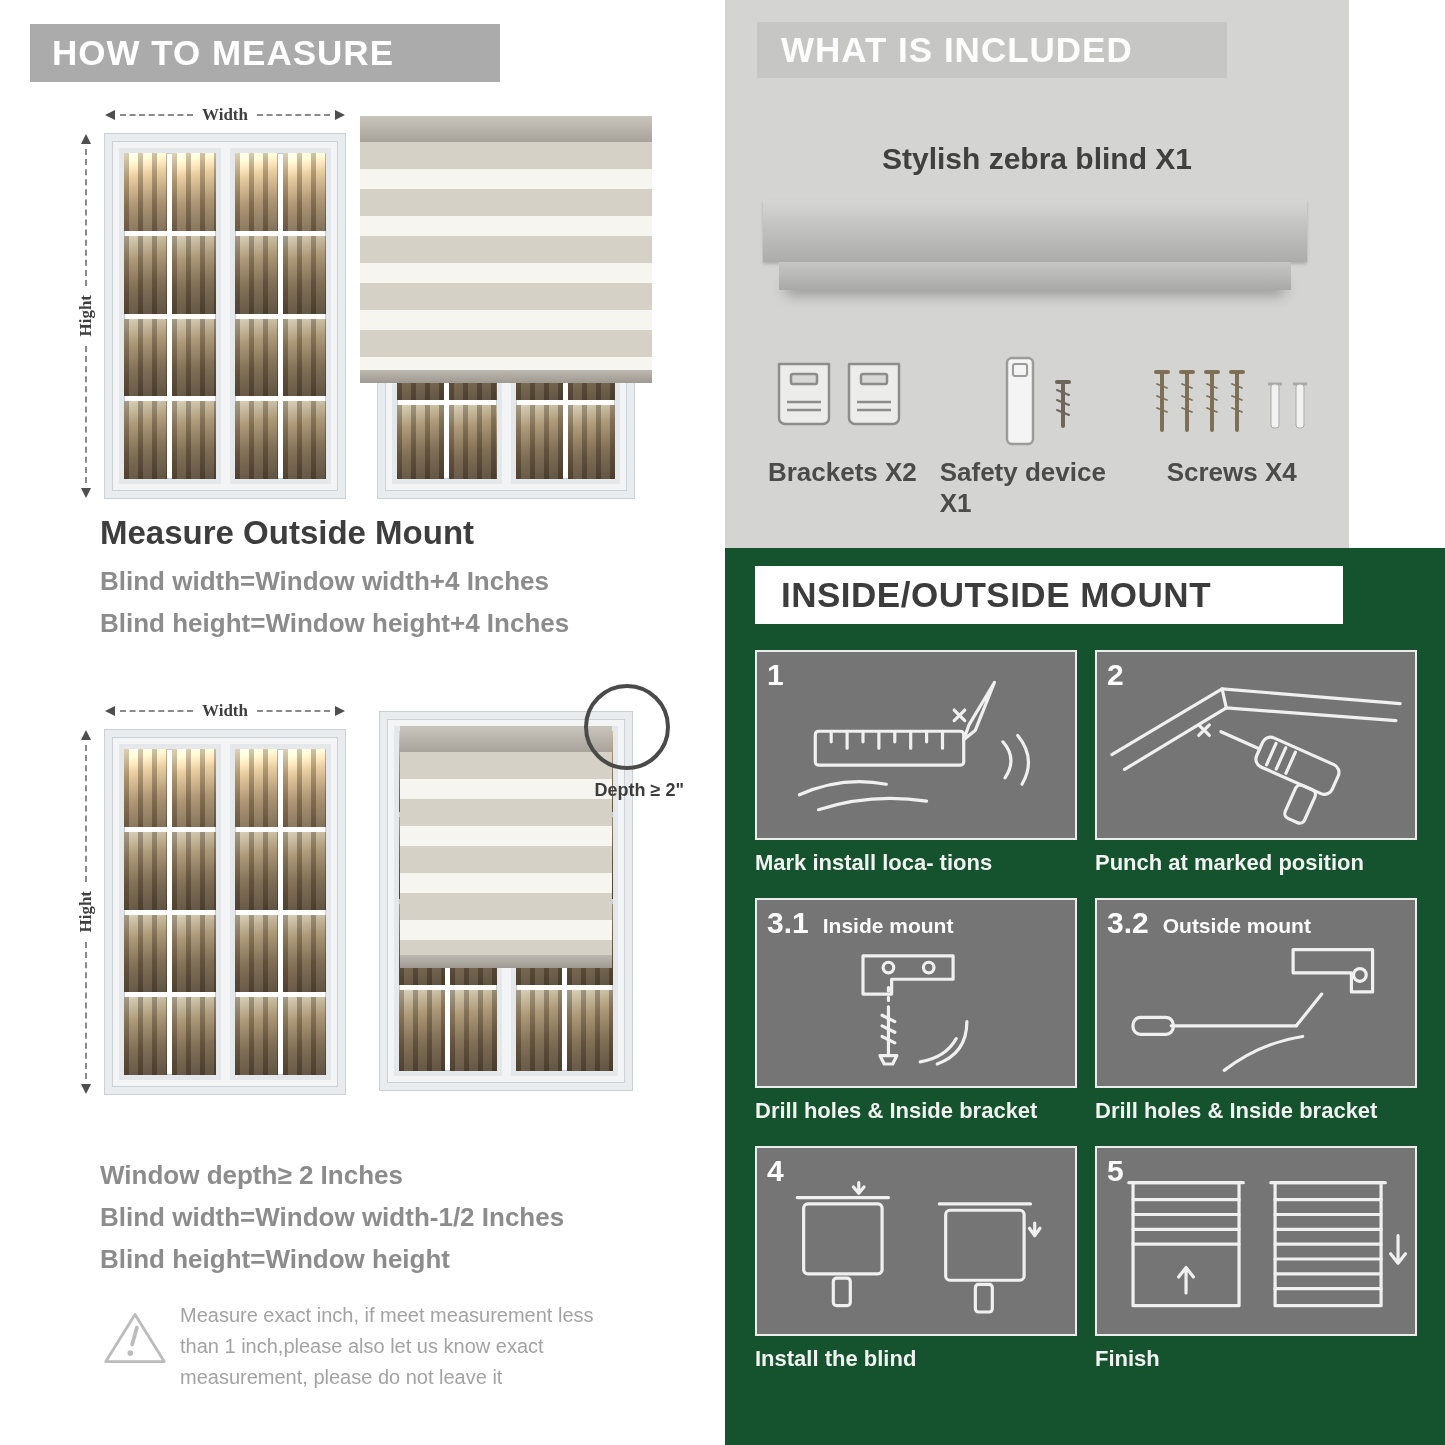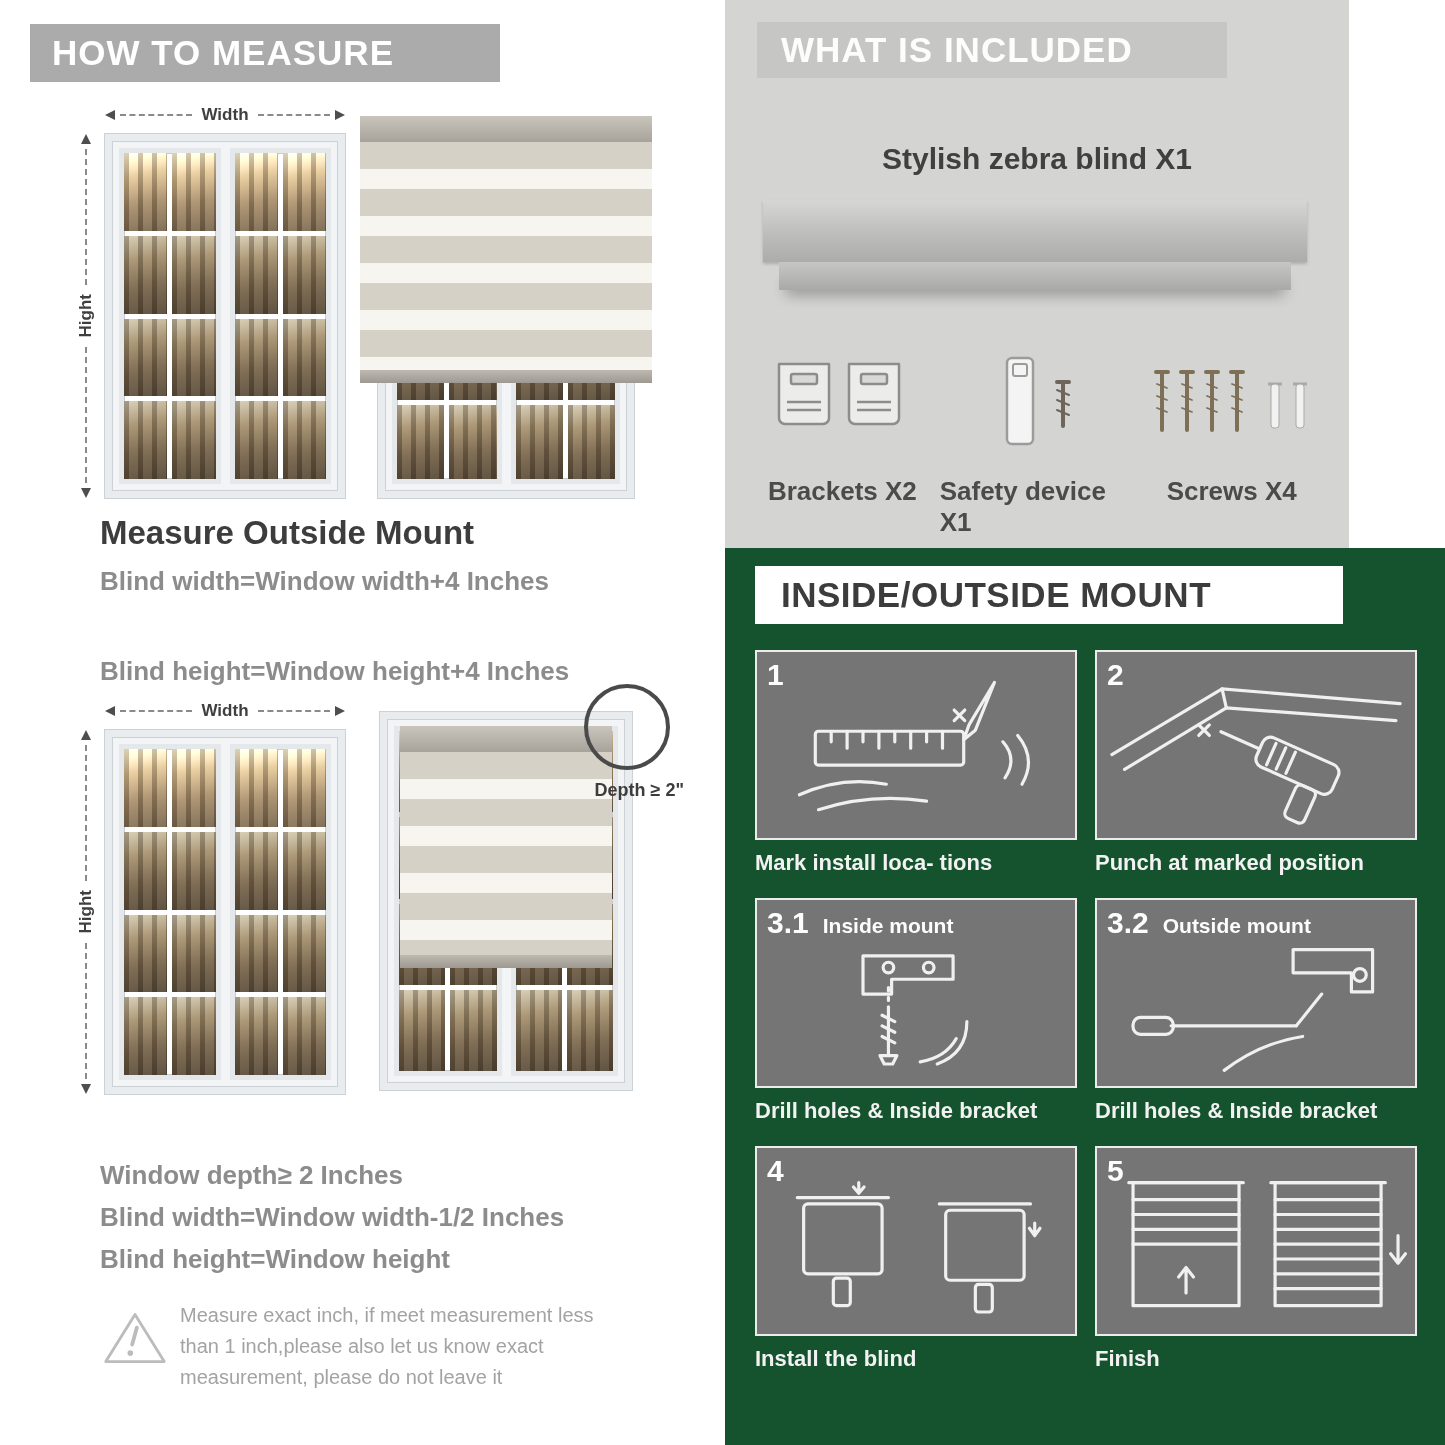--- a/index.html
+++ b/index.html
@@ -3,21 +3,21 @@
 <meta charset="utf-8">
 <style>
   * { margin:0; padding:0; box-sizing:border-box; }
   body { width:1445px; height:1445px; background:#ffffff; font-family:"Liberation Sans", sans-serif; position:relative; overflow:hidden; }
   #canvas { position:absolute; inset:0; }
 
   
   .banner-how { position:absolute; left:30px; top:24px; width:470px; height:58px; background:#ababab;
     color:#fff; font-size:35px; font-weight:bold; display:flex; align-items:center; padding-left:22px; letter-spacing:1px; }
 
-  .win-demo { position:absolute; }
+  .win-demo { position:absolute;font-family:Liberation Serif, serif; }
   .w-arrow { position:absolute; top:0; left:30px; right:0; height:22px; display:flex; align-items:center; gap:5px; }
   .h-arrow { position:absolute; left:0; top:30px; bottom:0; width:22px; display:flex; flex-direction:column; align-items:center; gap:5px; }
   .dash { flex:1; border-top:2px dashed #8a8a8a; }
   .vdash { flex:1; border-left:2px dashed #8a8a8a; }
   .tri { width:0; height:0; display:block; }
   .tri-l { border-top:5px solid transparent; border-bottom:5px solid transparent; border-right:10px solid #4e4e4e; }
   .tri-r { border-top:5px solid transparent; border-bottom:5px solid transparent; border-left:10px solid #4e4e4e; }
   .tri-u { border-left:5px solid transparent; border-right:5px solid transparent; border-bottom:10px solid #4e4e4e; }
   .tri-d { border-left:5px solid transparent; border-right:5px solid transparent; border-top:10px solid #4e4e4e; }
   .arrow-label { font-size:17px; font-weight:bold; color:#3f3f3f; padding:0 4px; }
@@ -53,21 +53,21 @@
   .included-panel { position:absolute; left:725px; top:0; width:624px; height:548px; background:#d4d4d3; }
   .included-banner { position:absolute; left:32px; top:22px; width:470px; height:56px; background:#c6c6c5;
     color:#fdfdfd; font-size:35px; font-weight:bold; display:flex; align-items:center; padding-left:24px; letter-spacing:1px; }
   .product-title { position:absolute; top:142px; left:0; right:0; text-align:center; font-size:30px; font-weight:bold; color:#404040; }
   .rail { position:absolute; left:38px; right:42px; top:200px; }
   .rail-main { height:62px; background:linear-gradient(180deg,#d6d6d4 0%,#bdbdbb 55%,#acacaa 100%); box-shadow:0 2px 3px rgba(0,0,0,0.18); }
   .rail-sub { margin:0 16px; height:28px; background:linear-gradient(180deg,#c6c6c4,#a9a9a7); box-shadow:0 12px 14px -7px rgba(0,0,0,0.3); }
   .items { position:absolute; left:20px; right:20px; top:330px; display:flex; }
   .item { flex:1; display:flex; flex-direction:column; align-items:center; }
   .item-icon { height:122px; display:flex; align-items:flex-end; justify-content:center; }
-  .item-label { font-size:26px; font-weight:bold; color:#4b4b4b; margin-top:24px; }
+  .item-label { font-size:26px; font-weight:bold; color:#4b4b4b; margin-top:5px; }
 
   
   .mount-panel { position:absolute; left:725px; top:548px; width:720px; height:897px; background:#14532d; }
   .mount-title { position:absolute; left:30px; top:18px; width:588px; height:58px; background:#ffffff;
     color:#3c3c3c; font-size:35px; font-weight:bold; display:flex; align-items:center; padding-left:26px; letter-spacing:0.5px; }
   .mount-steps { position:absolute; left:30px; top:102px; right:28px; }
   .srow { display:flex; gap:18px; margin-bottom:20px; }
   .scell { flex:1; }
   .step-box { height:190px; border:2px solid #ececec; background:#757575; position:relative; overflow:hidden; }
   .step-head { position:absolute; top:6px; left:10px; display:flex; gap:14px; align-items:baseline; z-index:2; }
@@ -147,21 +147,21 @@
     </div>
     <div class="zebra" style="left:0; right:0; top:0; height:70%;">
       <div class="z-rail"></div>
       <div class="z-body"></div>
       <div class="z-bottom"></div>
     </div>
   </div>
 
   <div class="h-measure" style="top:514px;">Measure Outside Mount</div>
   <div class="g-line" style="top:566px;">Blind width=Window width+4 Inches</div>
-  <div class="g-line" style="top:608px;margin-top:48px;">Blind height=Window height+4 Inches</div>
+  <div class="g-line" style="top:608px;">Blind height=Window height+4 Inches</div>
 
   <div class="win-demo" style="left:75px; top:700px; width:270px; height:394px;">
     <div class="w-arrow">
       <span class="tri tri-l"></span>
       <span class="dash"></span>
       <span class="arrow-label">Width</span>
       <span class="dash"></span>
       <span class="tri tri-r"></span>
     </div>
     <div class="h-arrow">

